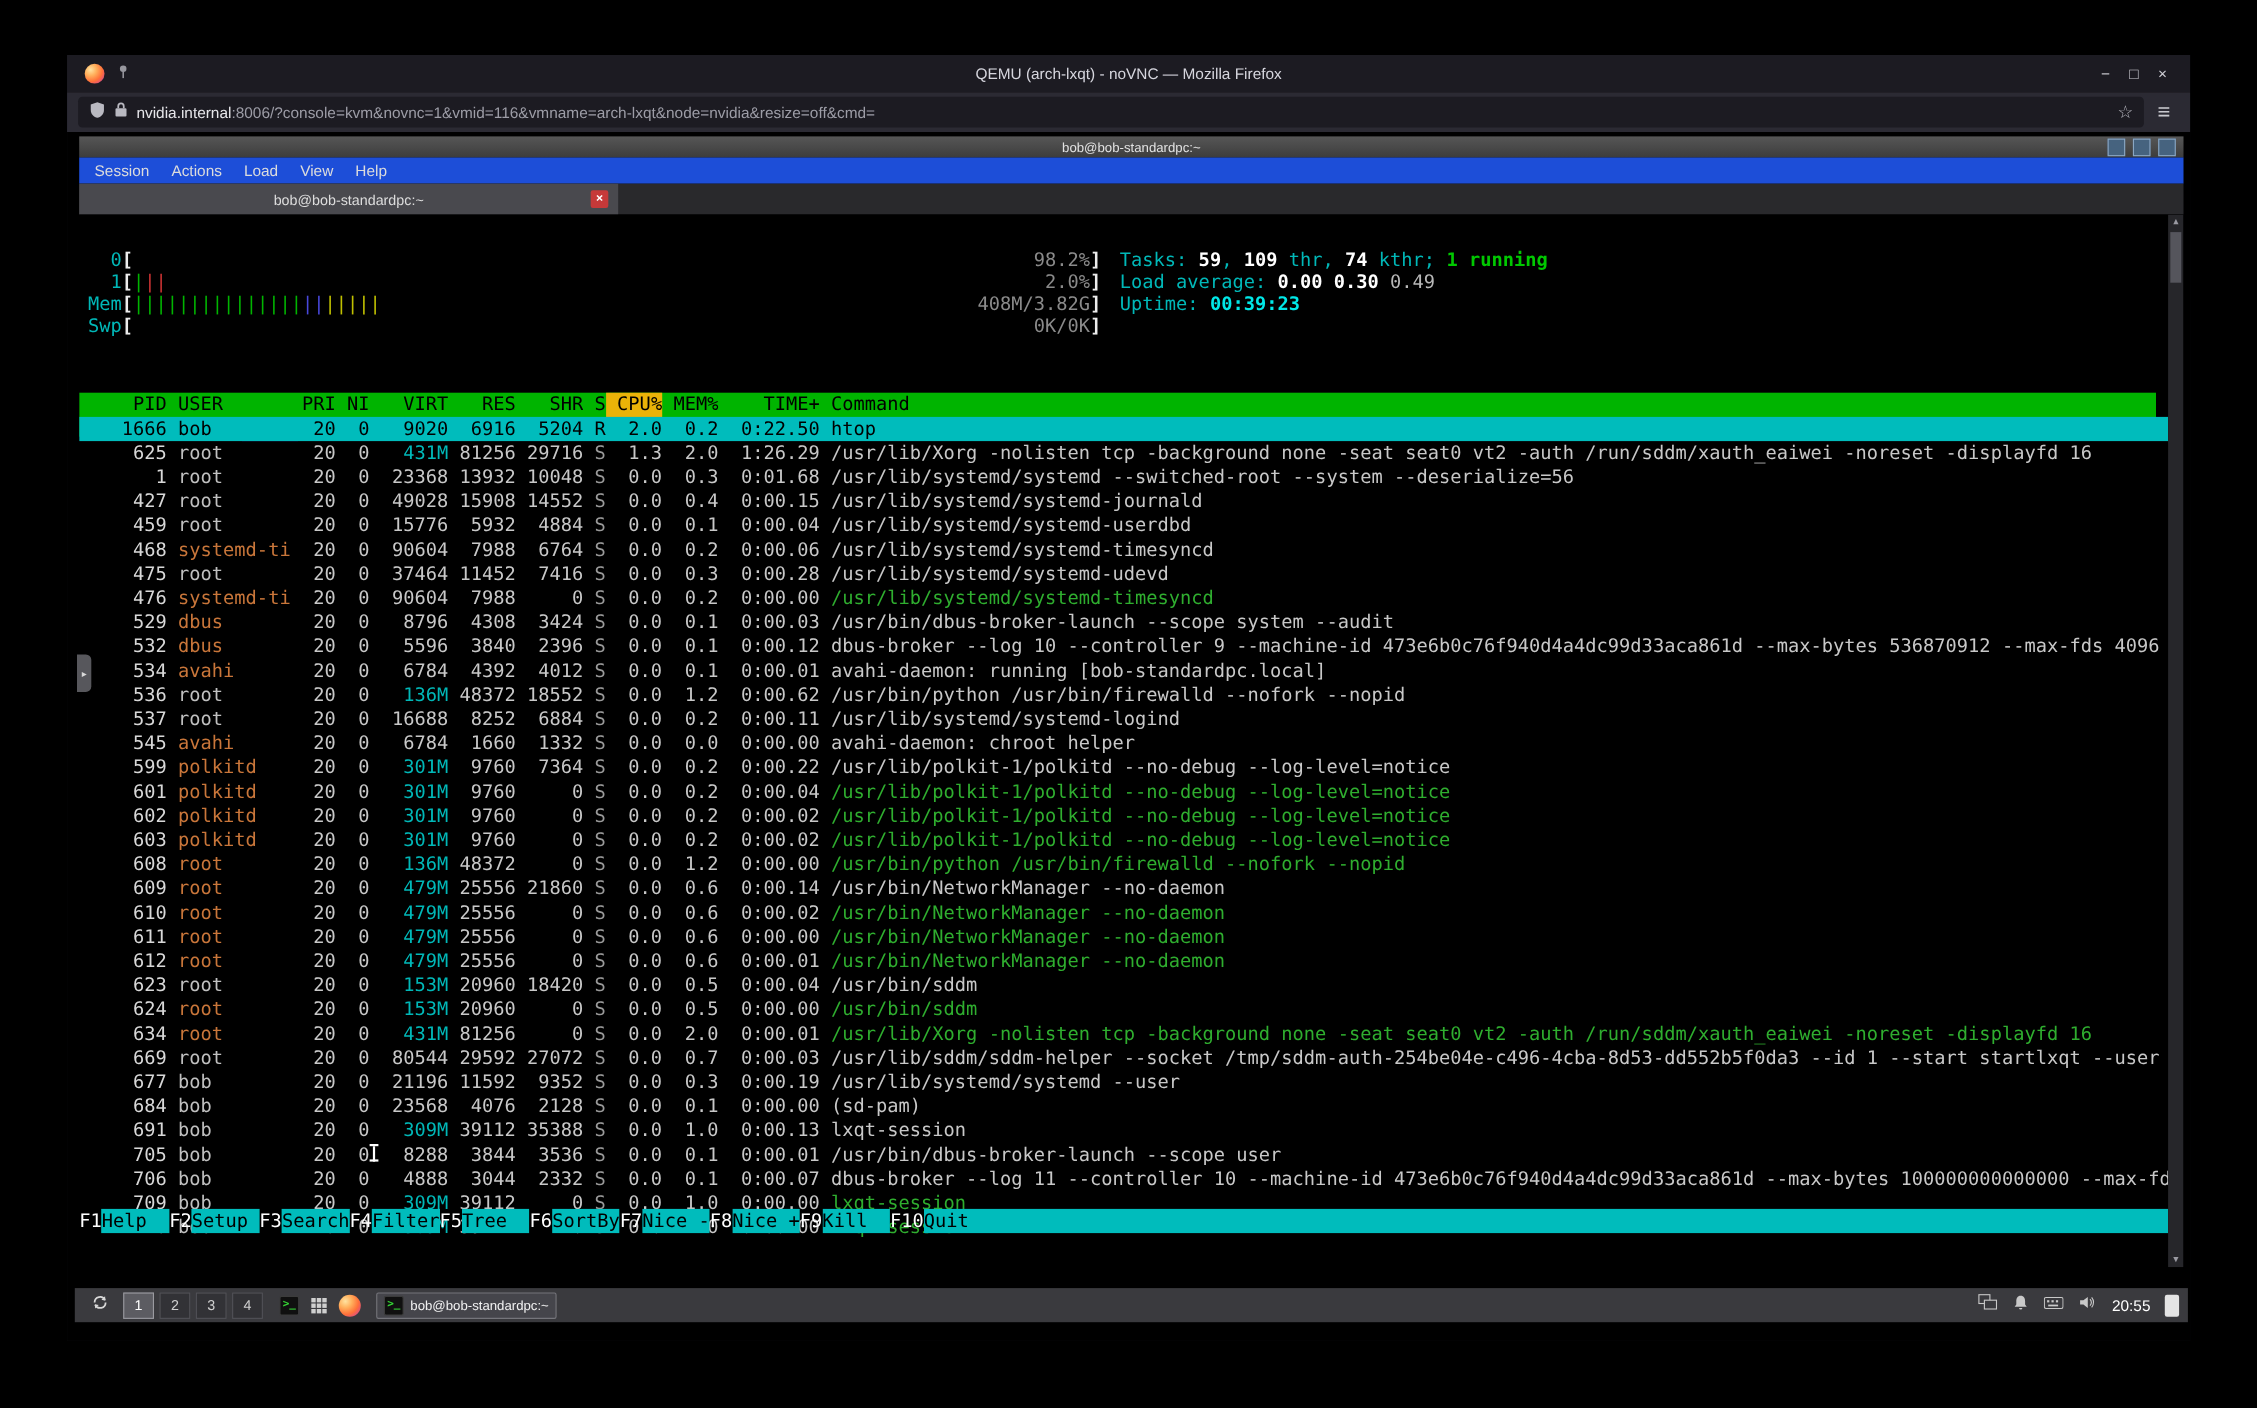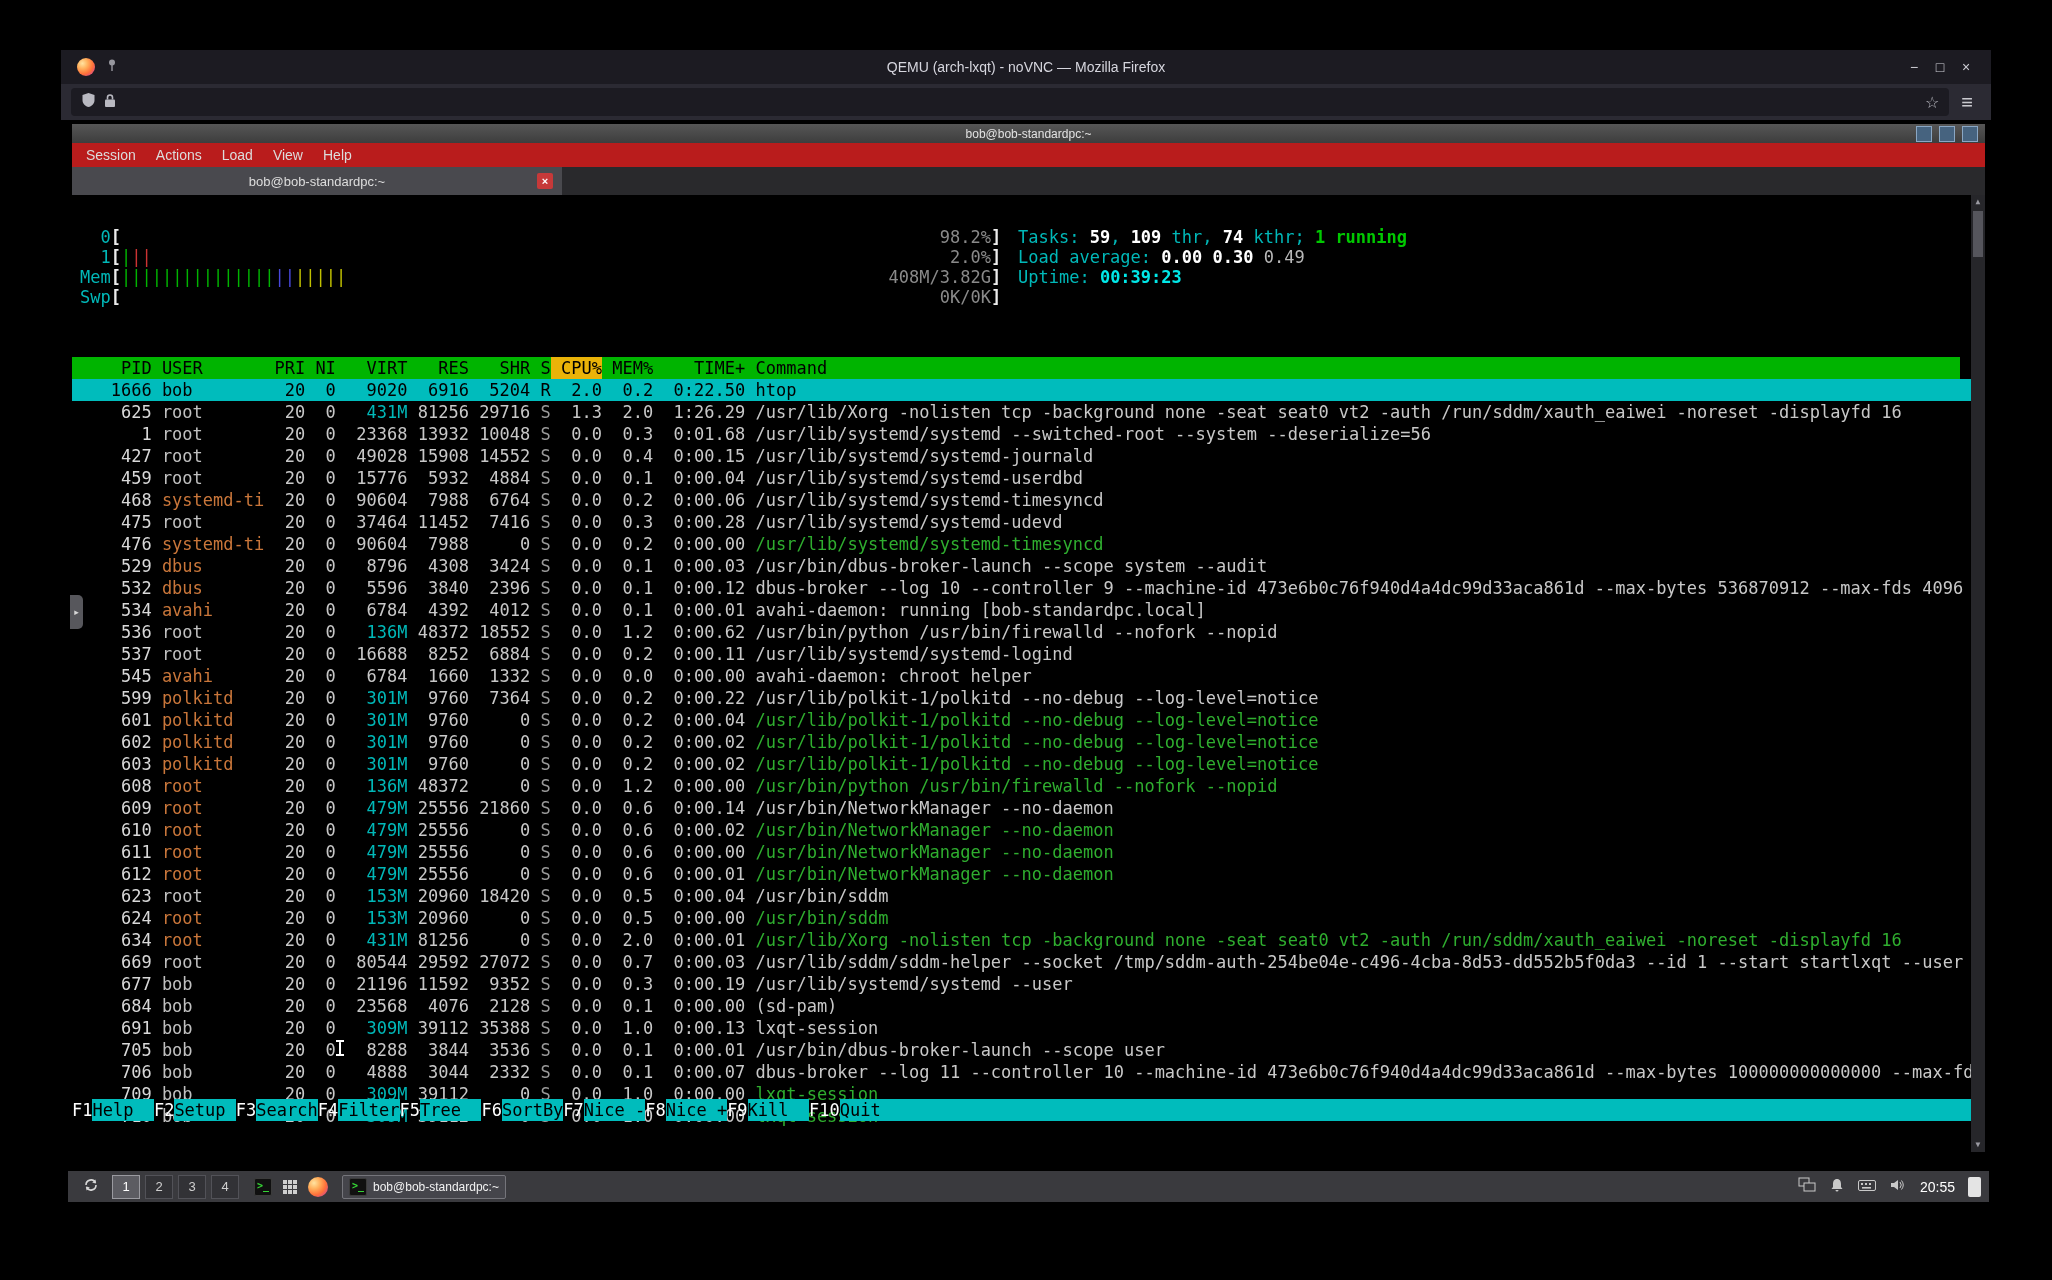--- a/index.html
+++ b/index.html
@@ -29,21 +29,21 @@
   #vm{position:absolute;left:7px;top:1px;width:1921px;height:1086px;background:#000;}
   #novnc-handle{position:absolute;left:2px;top:474px;width:13px;height:34px;background:#57575c;
     border-radius:0 5px 5px 0;color:#d8d8d8;font-size:9px;display:flex;align-items:center;justify-content:center;}
 
   
   #term-win{position:absolute;left:4px;top:3px;width:1913px;height:1028px;background:#000;}
   .tw-titlebar{height:19px;background:linear-gradient(#565656,#3d3d3d);position:relative;
     display:flex;align-items:center;justify-content:center;font-size:12px;color:#e2e2e2;}
   .tw-buttons{position:absolute;right:7px;top:2px;display:flex;gap:7px;}
   .tw-btn{width:14px;height:14px;background:#46637f;border:1px solid #8aa7c4;}
-  .tw-menubar{height:24px;background:#b91c1c;display:flex;align-items:center;padding-left:4px;
+  .tw-menubar{height:24px;background:#1d4ed8;display:flex;align-items:center;padding-left:4px;
     font-size:14px;color:#dcdcdc;text-align:right;}
   .mb-item{padding:0 10px;}
   .tw-tabbar{height:28px;background:#29292c;position:relative;}
   .tw-tab{position:absolute;left:0;top:0;width:490px;height:28px;background:#49494e;
     display:flex;align-items:center;justify-content:center;font-size:13px;color:#ddd;}
   .tab-close{position:absolute;right:9px;top:6px;width:16px;height:16px;background:#c63939;
     color:#fff;font-size:11px;font-weight:bold;line-height:16px;text-align:center;border-radius:2px;}
 
   
   .tw-term{position:absolute;left:0;top:71px;width:1913px;height:957px;background:#000;overflow:hidden;
@@ -158,20 +158,21 @@
         <svg width="15" height="16">
             <path d="M7.5 1 L13.5 3 L13.5 8 C13.5 12 10.5 14.5 7.5 15 C4.5 14.5 1.5 12 1.5 8 L1.5 3 Z" fill="#b9b9c1"></path>
           </svg>
       </span>
       <span>
         <svg width="12" height="15">
             <rect x="1" y="6.5" width="10" height="7.5" rx="1" fill="#b9b9c1"></rect>
             <path d="M3.5 6.5 V4.5 A2.5 2.5 0 0 1 8.5 4.5 V6.5" stroke="#b9b9c1" stroke-width="1.6" fill="none"></path>
           </svg>
       </span>
+      <span class="url-text"><span class="url-host">nvidia.internal</span><span>:8006/?console=kvm&amp;novnc=1&amp;vmid=116&amp;vmname=arch-lxqt&amp;node=nvidia&amp;resize=off&amp;cmd=</span></span>
       <span class="star">☆</span>
     </div>
     <span class="menu-btn">≡</span>
   </div>
 
   <div id="page">
     <div id="vm">
 
       <div id="term-win">
         <div class="tw-titlebar">

